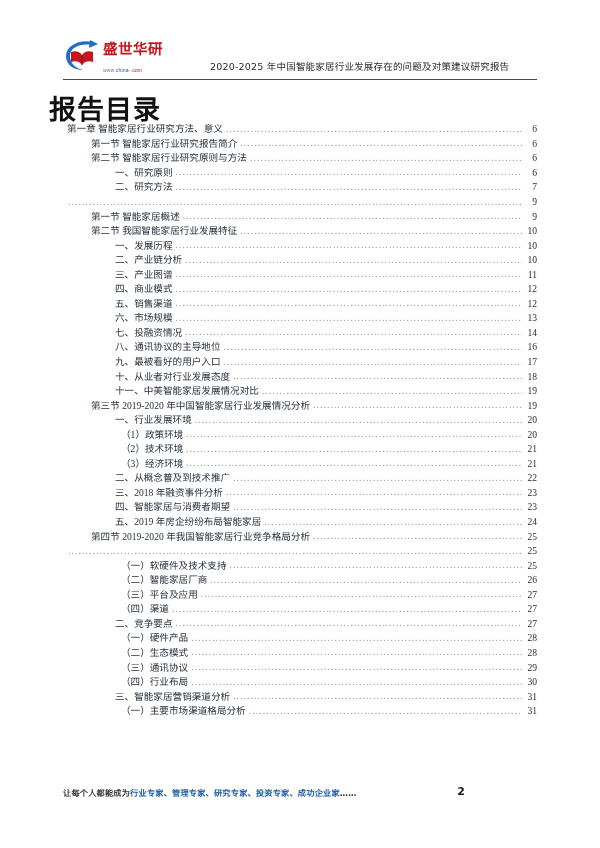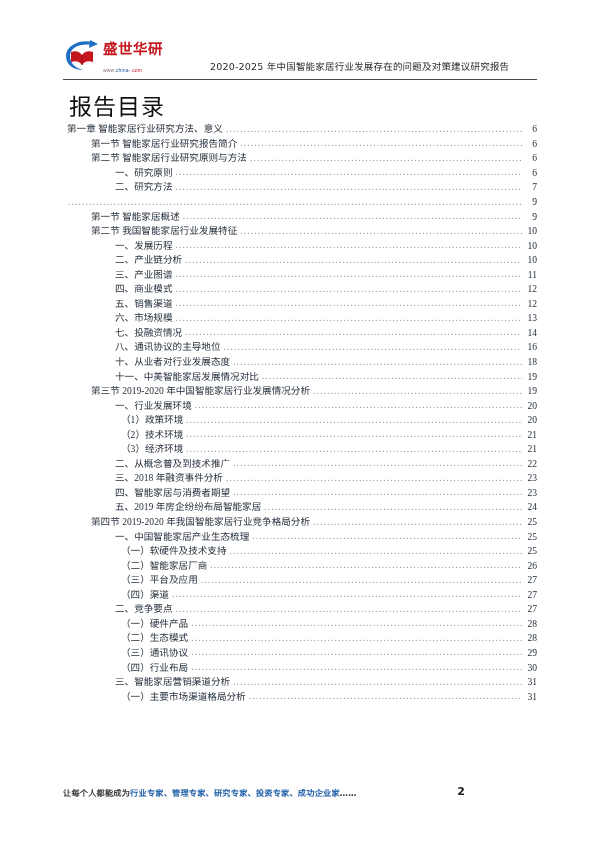--- a/index.html
+++ b/index.html
@@ -82,25 +82,25 @@
     left: 63px;
     top: 79px;
     width: 474px;
     height: 1px;
     background: #4a4a4a;
   }
 
   
   .page-title {
     position: absolute;
-    left: 69px;
+    left: 49px;
     top: 88px;
     font-family: "DejaVu Sans", "Liberation Sans", sans-serif;
-    font-size: 23px;
-    font-weight: normal;
+    font-size: 27px;
+    font-weight: bold;
     color: #111111;
     letter-spacing: 1px;
   }
 
   
   .toc {
     position: absolute;
     left: 67px;
     top: 122px;
     width: 470px;
@@ -282,20 +282,25 @@
         <span class="toc-label">七、投融资情况</span>
         <span class="toc-dots"></span>
         <span class="toc-page">14</span>
       </div>
       <div class="toc-row lvl-2">
         <span class="toc-label">八、通讯协议的主导地位</span>
         <span class="toc-dots"></span>
         <span class="toc-page">16</span>
       </div>
       <div class="toc-row lvl-2">
+        <span class="toc-label">九、最被看好的用户入口</span>
+        <span class="toc-dots"></span>
+        <span class="toc-page">17</span>
+      </div>
+      <div class="toc-row lvl-2">
         <span class="toc-label">十、从业者对行业发展态度</span>
         <span class="toc-dots"></span>
         <span class="toc-page">18</span>
       </div>
       <div class="toc-row lvl-2">
         <span class="toc-label">十一、中美智能家居发展情况对比</span>
         <span class="toc-dots"></span>
         <span class="toc-page">19</span>
       </div>
       <div class="toc-row lvl-1">
@@ -342,21 +347,20 @@
         <span class="toc-label">五、2019 年房企纷纷布局智能家居</span>
         <span class="toc-dots"></span>
         <span class="toc-page">24</span>
       </div>
       <div class="toc-row lvl-1">
         <span class="toc-label">第四节  2019-2020 年我国智能家居行业竞争格局分析</span>
         <span class="toc-dots"></span>
         <span class="toc-page">25</span>
       </div>
       <div class="toc-row lvl-2">
-        <span class="toc-label">一、中国智能家居产业生态梳理</span>
         <span class="toc-dots"></span>
         <span class="toc-page">25</span>
       </div>
       <div class="toc-row lvl-3">
         <span class="toc-label">（一）软硬件及技术支持</span>
         <span class="toc-dots"></span>
         <span class="toc-page">25</span>
       </div>
       <div class="toc-row lvl-3">
         <span class="toc-label">（二）智能家居厂商</span>

